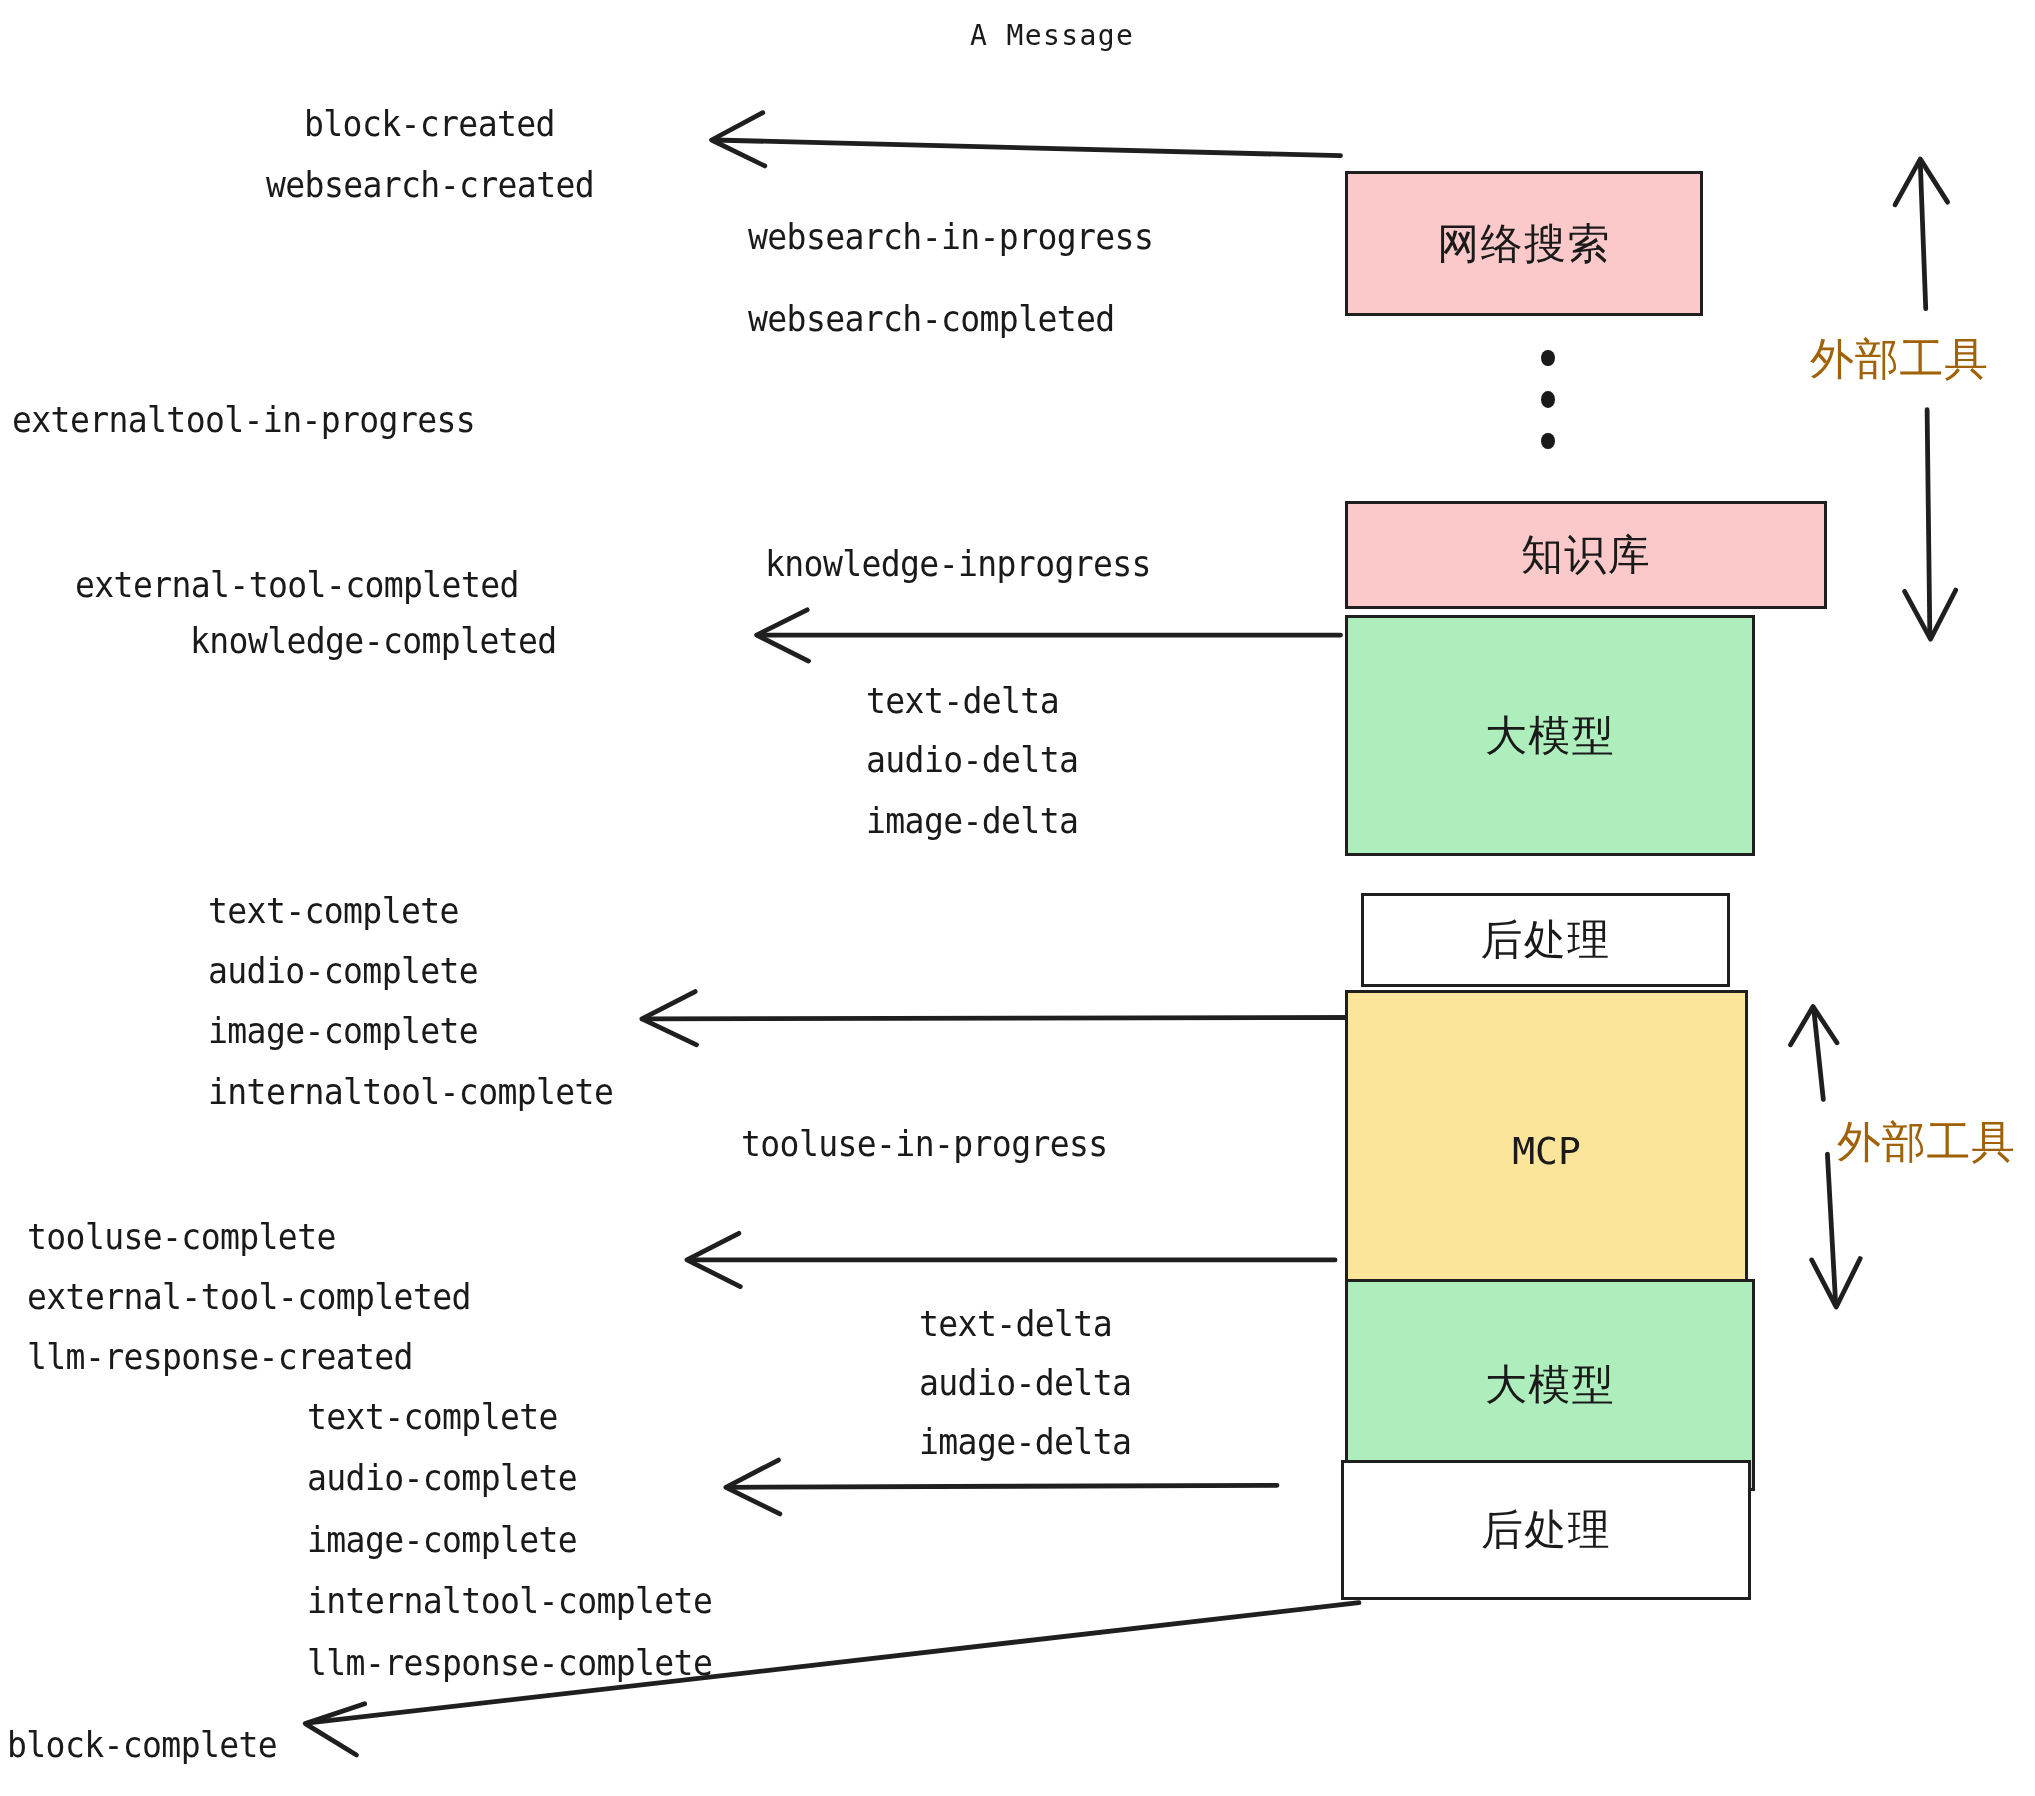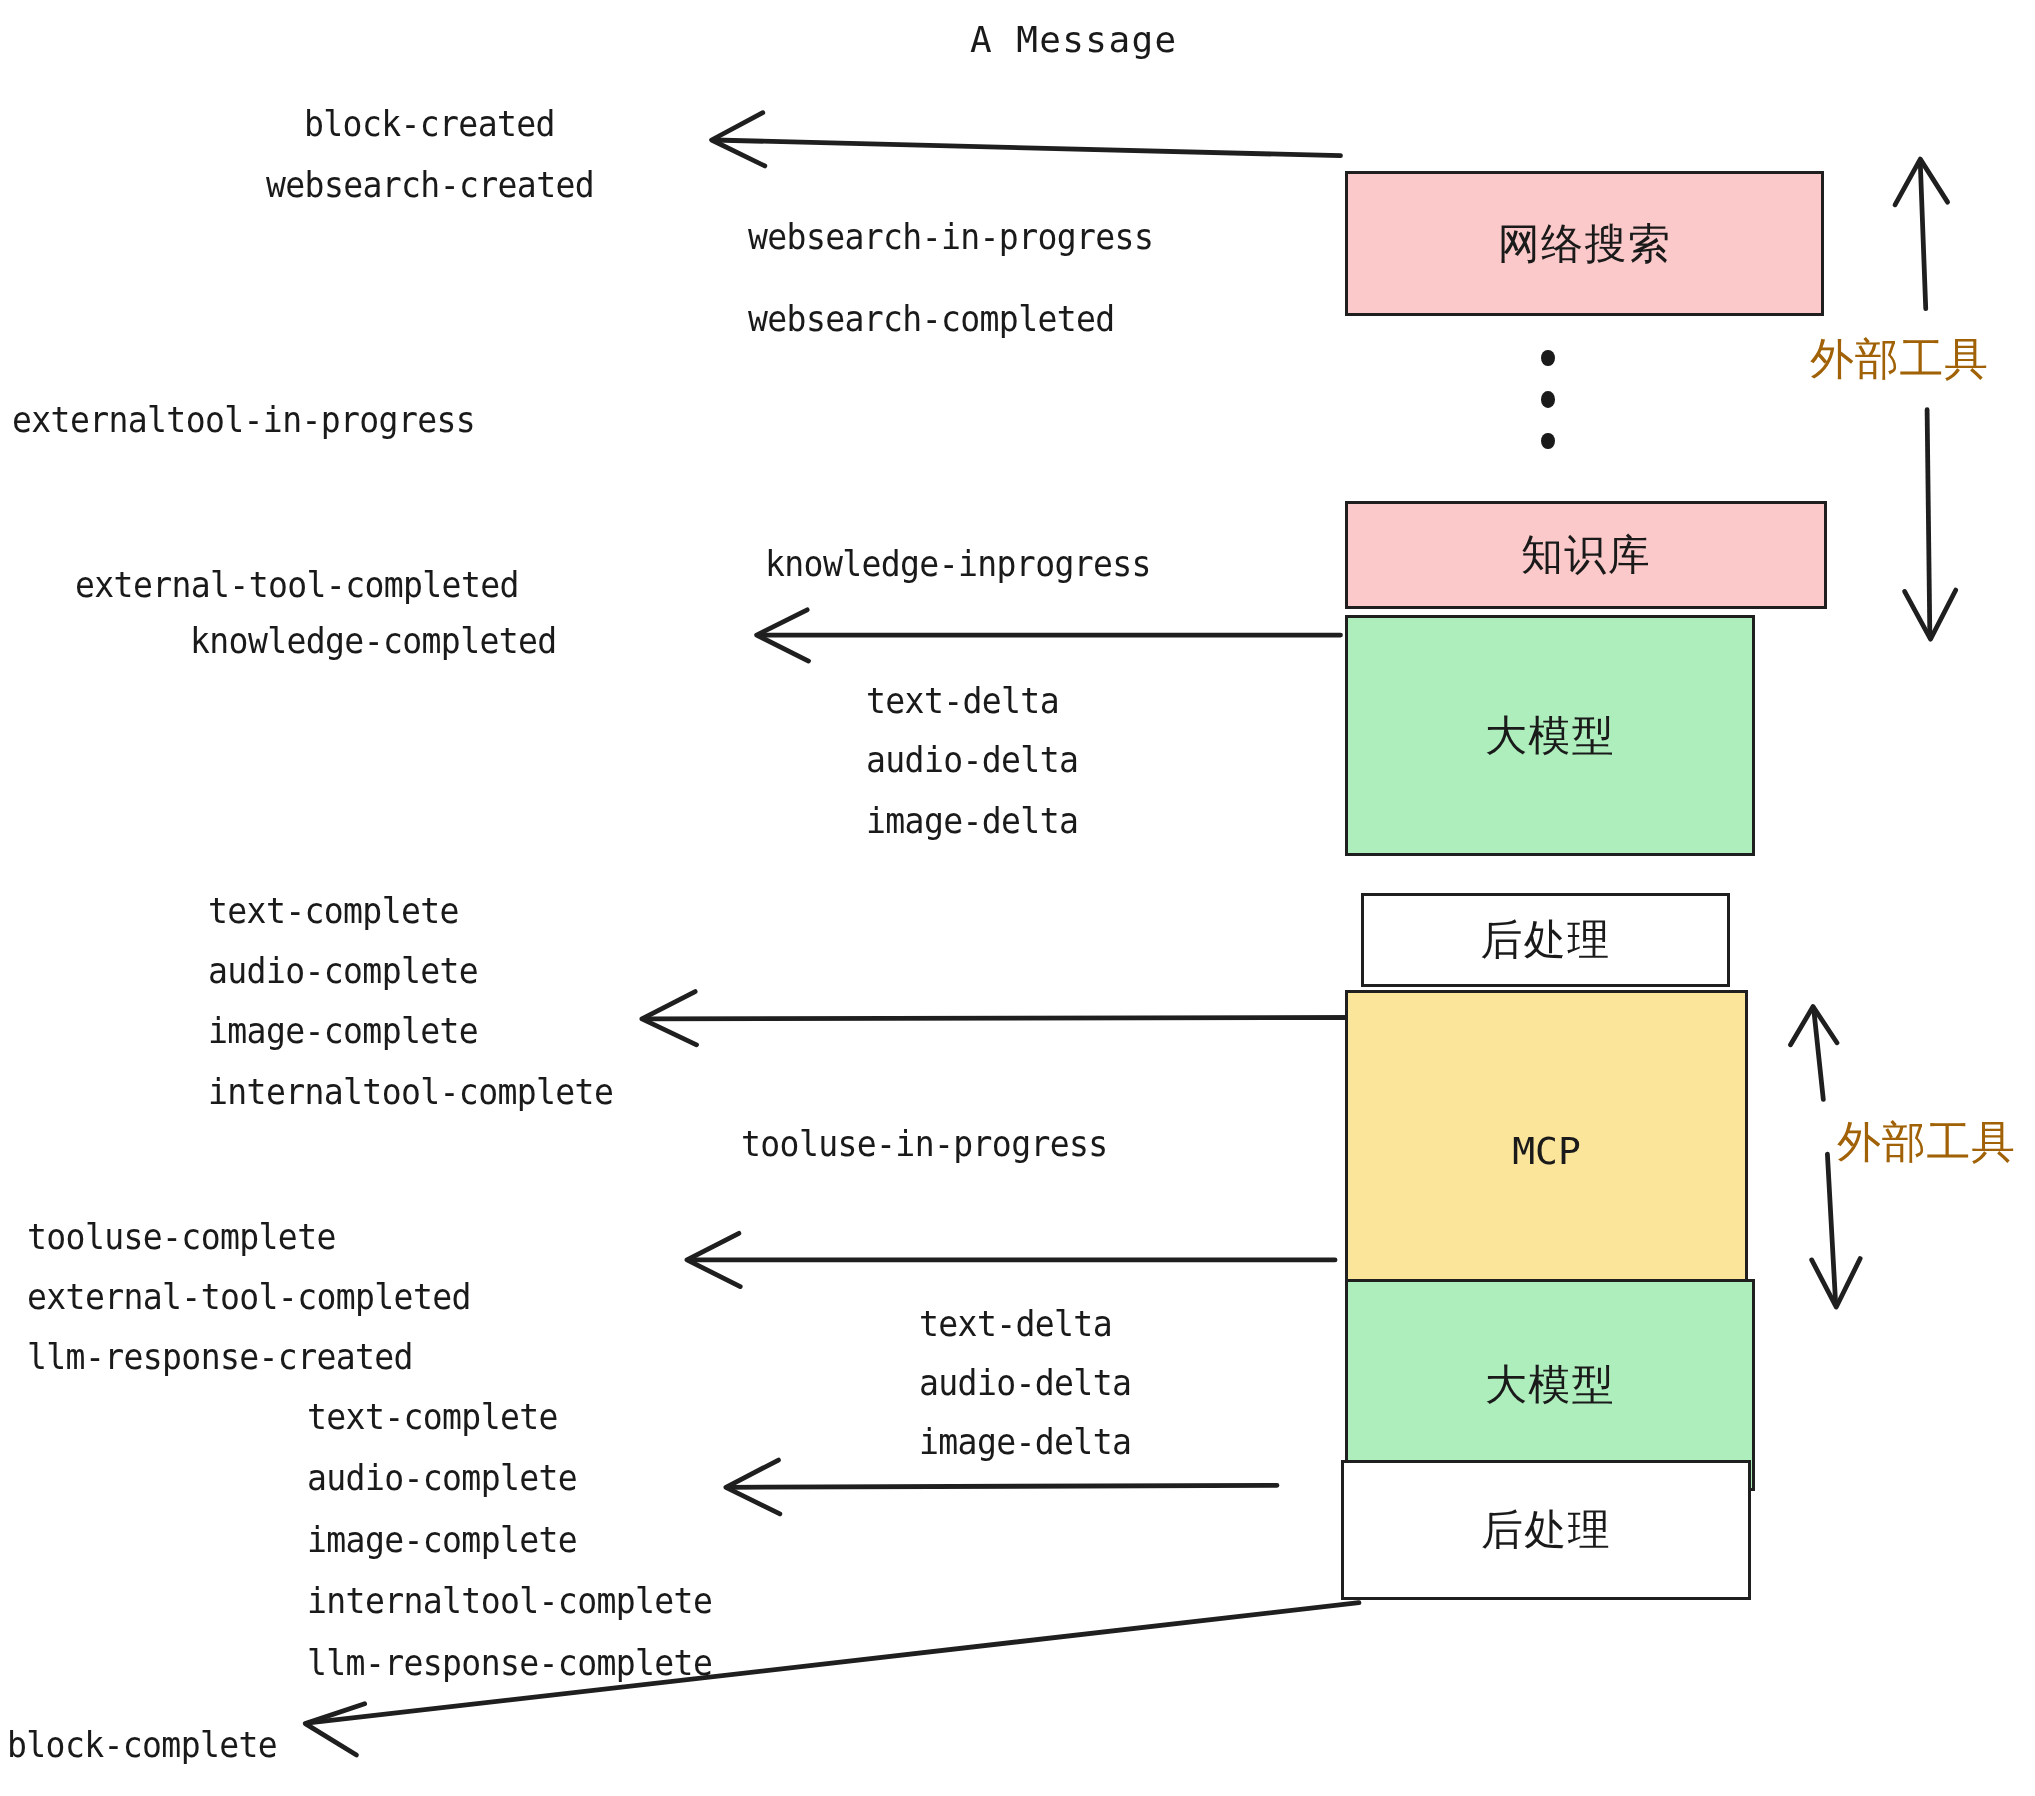--- a/index.html
+++ b/index.html
@@ -24,21 +24,21 @@
     line-height: 1.0;
     color: #1a1a1a;
     white-space: nowrap;
     letter-spacing: -0.7px;
     transform: scaleX(0.92);
     transform-origin: left center;
   }
   .title {
     position: absolute;
     font-family: "DejaVu Sans Mono", "Liberation Mono", monospace;
-    font-size: 36px;
+    font-size: 28px;
     color: #1a1a1a;
     white-space: nowrap;
     letter-spacing: 1.4px;
   }
   .box {
     position: absolute;
     box-sizing: border-box;
     border: 3.4px solid #1f1f1f;
     display: flex;
     align-items: center;
@@ -145,21 +145,21 @@
   <div class="evt" style="left:919px; top:1306px;">text-delta</div>
   <div class="evt" style="left:919px; top:1365px;">audio-delta</div>
   <div class="evt" style="left:919px; top:1424px;">image-delta</div>
   <div class="evt" style="left:307px;  top:1399px;">text-complete</div>
   <div class="evt" style="left:307px;  top:1460px;">audio-complete</div>
   <div class="evt" style="left:307px;  top:1522px;">image-complete</div>
   <div class="evt" style="left:307px;  top:1583px;">internaltool-complete</div>
   <div class="evt" style="left:307px;  top:1645px;">llm-response-complete</div>
   <div class="evt" style="left:6.8px;   top:1727px;">block-complete</div>
 
-  <div class="box" style="left:1345px; top:171px;  width:479px; height:145px; background:#FBC9C9;">
+  <div class="box" style="left:1345px; top:171px;  width:358px; height:145px; background:#FBC9C9;">
     <span>网络搜索</span>
   </div>
 
   <div class="box" style="left:1345px; top:501px;  width:482px; height:108px; background:#FBC9C9;">
     <span>知识库</span>
   </div>
 
   <div class="box" style="left:1345px; top:615px;  width:410px; height:241px; background:#AEEEBC;">
     <span>大模型</span>
   </div>

